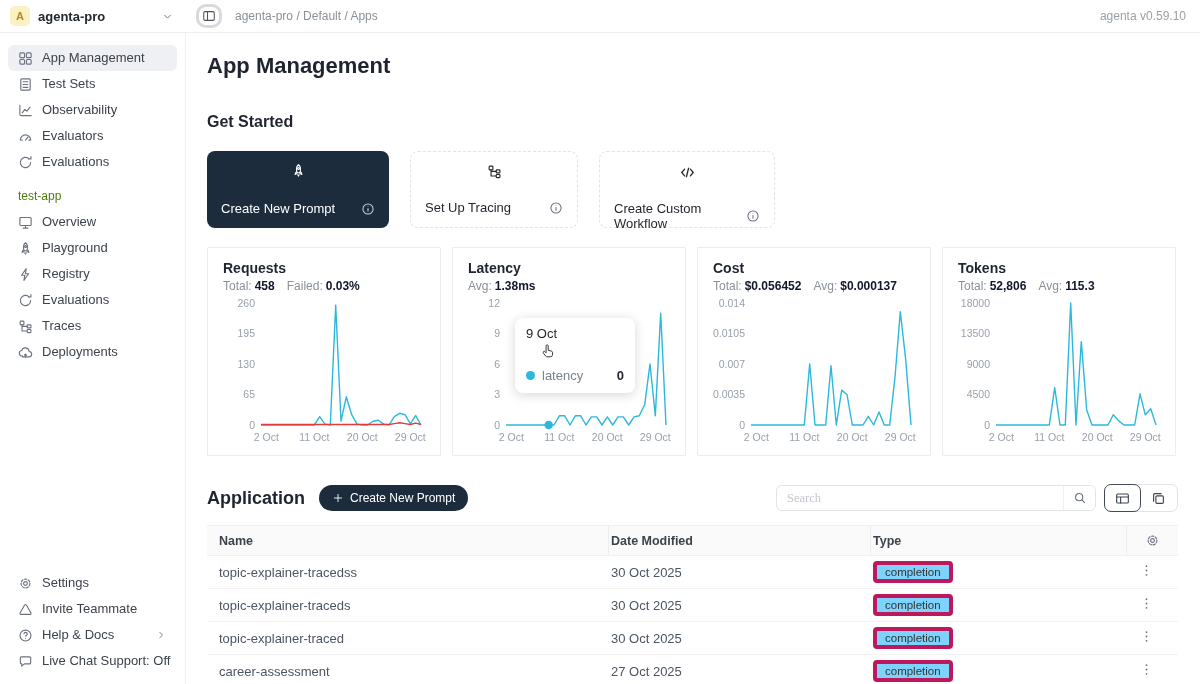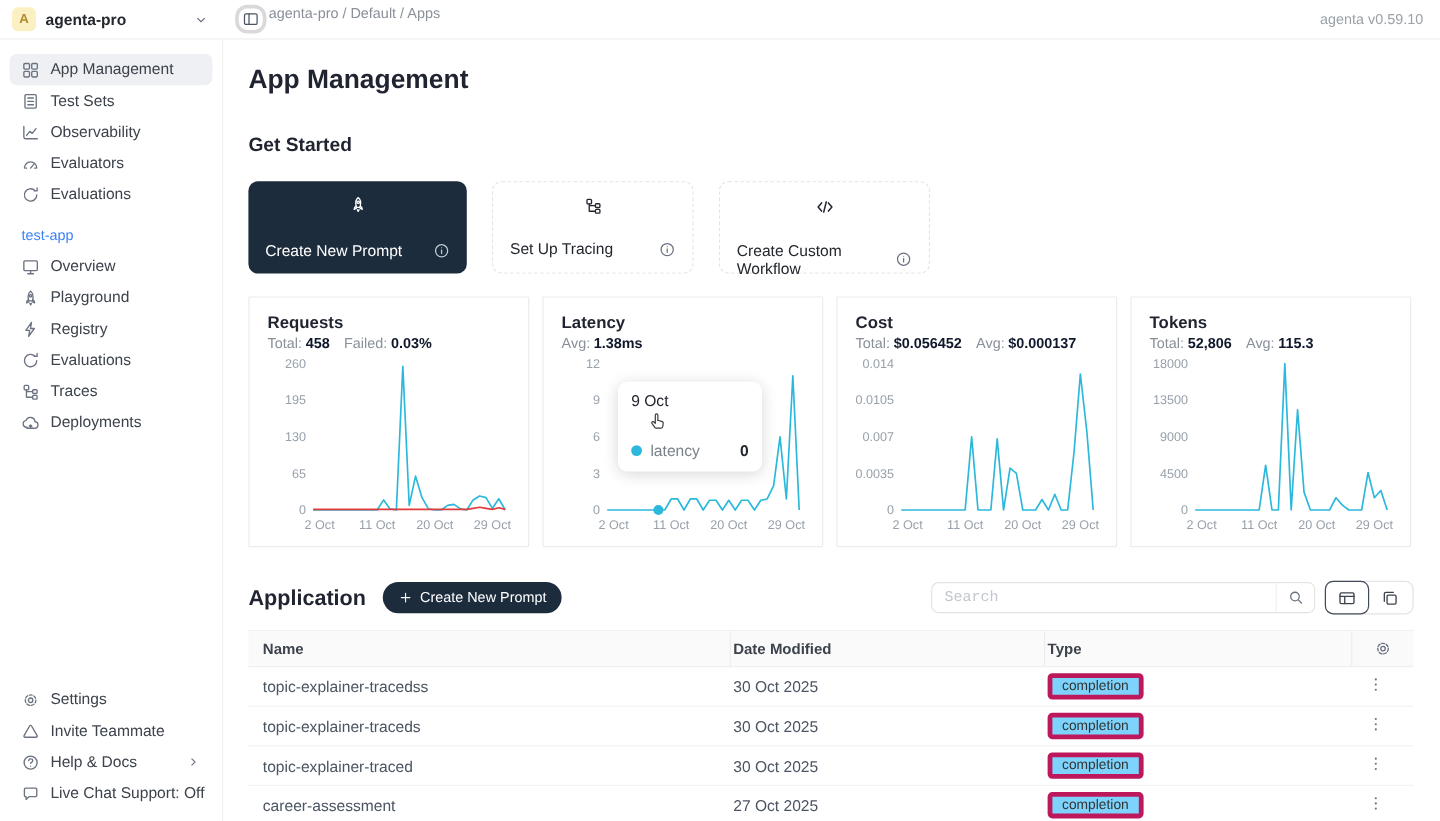--- a/index.html
+++ b/index.html
@@ -12,35 +12,35 @@
   .ic svg { display:block; }
 
   
   .topbar { position:fixed; top:0; left:0; right:0; height:33px; background:#fff;
     border-bottom:1px solid #efefef; display:flex; align-items:center; z-index:20; }
   .topbar-left { width:186px; display:flex; align-items:center; gap:8px; padding:0 12px 0 10px; }
   .ws-avatar { width:20px; height:20px; border-radius:5px; background:#fbf0c2; color:#b08b2e;
     font-size:11px; font-weight:700; display:flex; align-items:center; justify-content:center; }
   .ws-name { font-size:13px; font-weight:600; color:#23272e; }
   .ws-chevron { margin-left:auto; color:#6b7280; }
-  .topbar-mid { flex:1; display:flex; gap:2px; padding-left:10px; }
+  .topbar-mid { flex:1; display:flex; align-items:center; gap:13px; padding-left:10px; }
   .panel-btn { display:inline-flex; align-items:center; justify-content:center;
     border:3px solid #d9d9d9; border-radius:10px; padding:2px 3px; color:#4b5563; background:#fff; }
   .breadcrumb { font-size:12px; color:#8a9099; }
   .version { font-size:12px; color:#9aa1a9; padding-right:14px; }
 
   
   .sidebar { position:fixed; top:33px; left:0; bottom:0; width:186px; background:#fff;
     border-right:1px solid #f1f1f1; padding:12px 0 10px; display:flex; flex-direction:column; }
   .side-item { display:flex; align-items:center; gap:9px; margin:0 8px; padding:5px 10px;
     border-radius:6px; color:#3d434c; cursor:pointer; }
   .side-item .ic { color:#6b7280; }
   .side-item.selected { background:#eef0f3; }
   .side-item .lbl { font-size:13px; line-height:16px; white-space:nowrap; }
-  .side-section { font-size:12px; color:#3b82f6; margin:14px 0 6px 18px; }
+  .side-section { font-size:12px; color:#4d7c0f; margin:14px 0 6px 18px; }
   .side-footer { margin-top:auto; }
   .side-item .trail { margin-left:auto; color:#6b7280; }
 
   
   .main { margin-left:186px; height:100%; padding:53px 22px 0 21px; overflow:hidden; }
   .page-title { font-size:22px; font-weight:600; margin:0 0 34px; color:#1f2430; }
   .h2 { font-size:16px; font-weight:600; margin:0 0 20px; color:#1f2430; }
 
   .gs-row { display:flex; gap:21px; margin-bottom:19px; }
   .gs-card { height:77px; border-radius:8px; padding:12px 14px; display:flex;
@@ -74,21 +74,21 @@
   
   .app-header { display:flex; align-items:center; margin-bottom:13px; }
   .app-header .h2 { margin:0 14px 0 0; font-size:18px; }
   .create-btn { background:#1c2c3d; color:#fff; border:none; border-radius:14px; height:26px;
     padding:0 13px; font-size:12px; display:flex; align-items:center; gap:6px; cursor:pointer;
     font-family:inherit; }
   .flex-spacer { flex:1; }
   .search-box { width:320px; height:26px; border:1px solid #e3e3e3; border-radius:6px;
     display:flex; align-items:center; overflow:hidden; background:#fff; }
   .search-box input { flex:1; border:none; outline:none; font-size:12.5px; padding:0 10px;
-    color:#ef4444; font-family:Liberation Mono, monospace; min-width:0; }
+    color:#ef4444; font-family:Liberation Serif, serif; min-width:0; }
   .search-box input::placeholder { color:#c2c7ce; }
   .search-btn { width:32px; height:100%; display:flex; align-items:center; justify-content:center;
     color:#6b7280; border:none; background:#fff; border-left:1px solid #f0f0f0; cursor:pointer; }
   .view-toggle { margin-left:8px; display:flex; border:1px solid #e3e3e3; border-radius:7px; height:28px; }
   .vt-btn { width:37px; display:flex; align-items:center; justify-content:center; color:#3d434c;
     background:transparent; border:none; cursor:pointer; }
   .vt-btn.active { border:1px solid #424a57; border-radius:7px; margin:-1px; background:#fff; }
 
   .table { border-top:1px solid #f0f0f0; }
   .thead { display:flex; background:#fafafa; height:30px; align-items:stretch;

